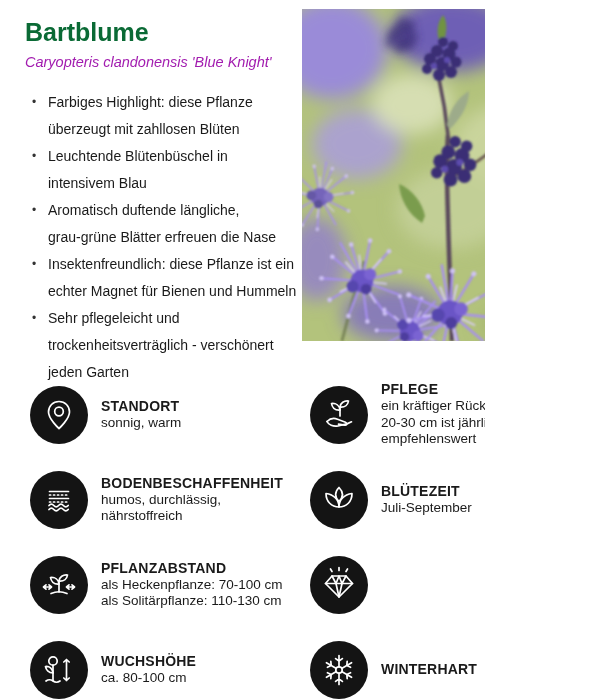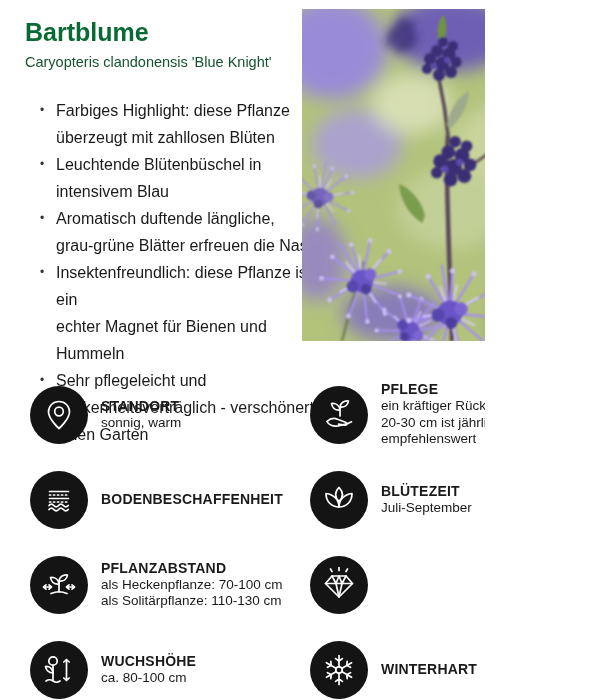--- a/index.html
+++ b/index.html
@@ -1,23 +1,23 @@
 <!DOCTYPE html>
 <html><head>
 <meta charset="utf-8">
 <style>
   html,body{margin:0;padding:0;background:#fff;}
   .page{position:relative;width:485px;height:700px;background:#fff;overflow:hidden;
         font-family:"Liberation Sans",sans-serif;color:#1a1a1a;}
 
   .title{position:absolute;left:25px;top:18px;margin:0;font-size:25px;font-weight:bold;color:#0a6a35;}
-  .subtitle{position:absolute;left:25px;top:54px;font-size:14.5px;color:#14532d;}
-
-  .features{position:absolute;left:28px;top:87px;width:280px;margin:10px;padding:0;list-style:none;
-            font-size:16px;line-height:27px;}
+  .subtitle{position:absolute;left:25px;top:54px;font-size:14.5px;font-style:italic;color:#a21caf;}
+
+  .features{position:absolute;left:28px;top:87px;width:280px;margin:2px;padding:0;list-style:none;
+            font-size:14px;line-height:27px;}
   .features li{position:relative;padding-left:18px;white-space:pre-line;}
   .features li::before{content:"\2022";position:absolute;left:2px;top:0;font-size:12px;color:#333;}
 
   .photo{position:absolute;left:302px;top:9px;width:290px;height:332px;overflow:hidden;}
   .photo svg{display:block;width:100%;height:100%;}
 
   .attrs{position:absolute;left:30px;top:372px;display:grid;
          grid-template-columns:280px 290px;grid-auto-rows:85px;}
   .attr{display:flex;align-items:center;gap:13px;}
   .icon-circle{flex:0 0 58px;width:58px;height:58px;border-radius:50%;background:#141414;
@@ -183,20 +183,22 @@
           <path d="M10.5 11.5H29.5"></path>
           <path d="M10.5 15H29.5" stroke-dasharray="1.2 2.8"></path>
           <path d="M10.5 18.5H29.5"></path>
           <path d="M10.5 22H29.5" stroke-dasharray="1.2 2.8"></path>
           <path d="M10 25.5q2.4 -2.8 4.8 0t4.8 0t4.8 0t4.8 0"></path>
           <path d="M10 29.5q2.4 -2.8 4.8 0t4.8 0t4.8 0t4.8 0"></path>
         </svg>
       </div>
       <div class="attr-text">
         <div class="attr-label">BODENBESCHAFFENHEIT</div>
+        <div class="attr-value">humos, durchlässig,
+nährstoffreich</div>
       </div>
     </div>
 
     <div class="attr">
       <div class="icon-circle">
         <svg viewBox="0 0 40 40">
           <path d="M20 7.5C15.5 12 15.5 17 20 21.5C24.5 17 24.5 12 20 7.5Z"></path>
           <path d="M7 13.5C7 21.5 12.5 27 20 27C20 20 15 14.5 7 13.5Z"></path>
           <path d="M33 13.5C33 21.5 27.5 27 20 27C20 20 25 14.5 33 13.5Z"></path>
         </svg>

